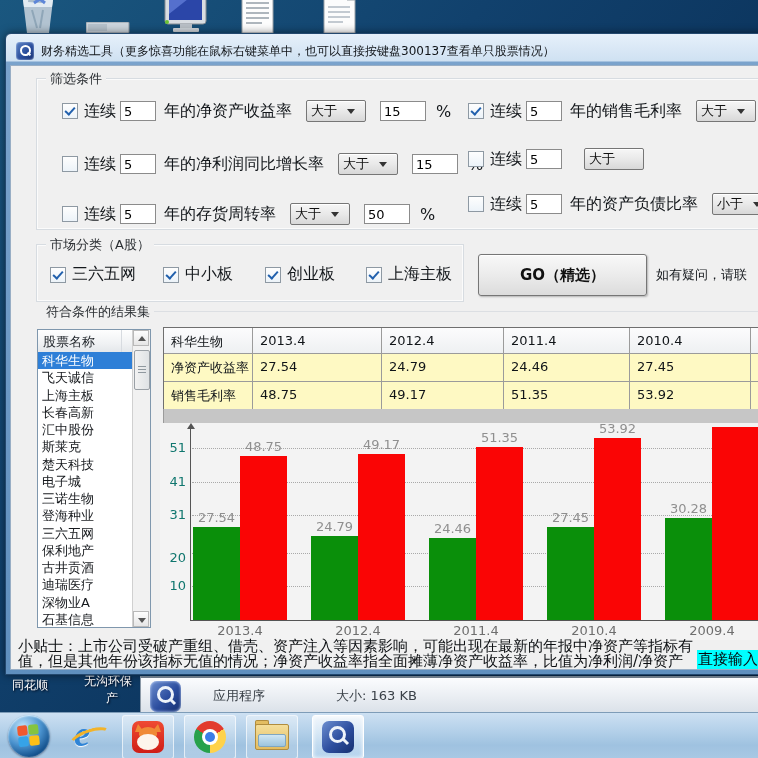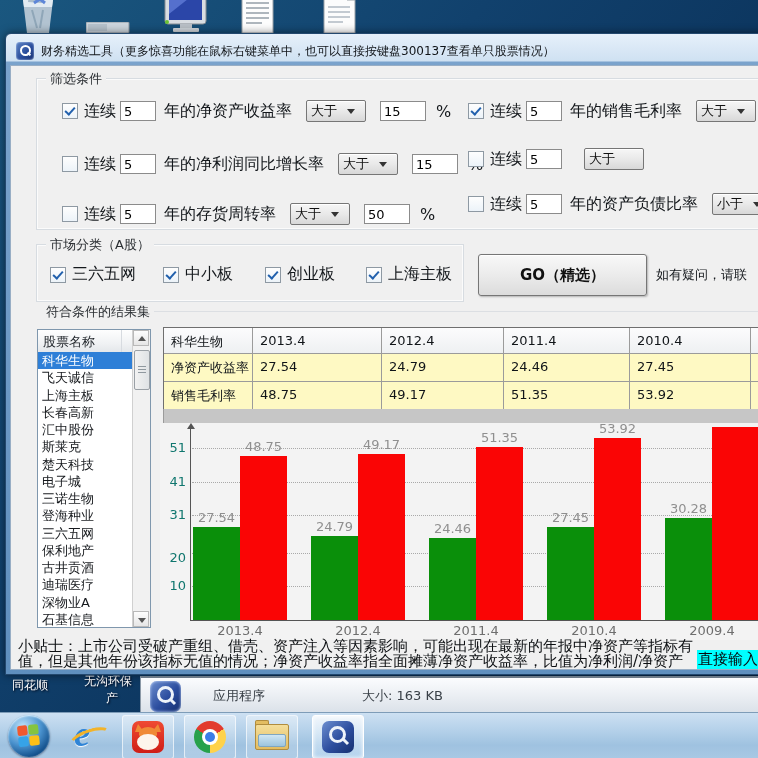--- a/index.html
+++ b/index.html
@@ -388,21 +388,21 @@
       </div>
 
     <div class="tip" style="left:18px;top:637px">小贴士：上市公司受破产重组、借壳、资产注入等因素影响，可能出现在最新的年报中净资产等指标有</div>
     <div class="tip" style="left:18px;top:652px">值，但是其他年份该指标无值的情况；净资产收益率指全面摊薄净资产收益率，比值为净利润/净资产</div>
     <div class="hl" style="left:697px;top:650px">直接输入</div>
   </div>
 
   <div class="ttip">
     <span class="bico"></span>
     <span class="ttxt" style="margin-left:32px">应用程序</span>
-    <span class="ttxt" style="margin-left:97px">大小: 163 KB</span>
+    <span class="ttxt" style="margin-left:71px">大小: 163 KB</span>
   </div>
 
   <div class="taskbar">
     <div class="orb">
       <span class="flag">
           <i class="q1"></i>
           <i class="q2"></i>
           <i class="q3"></i>
           <i class="q4"></i>
         </span>

